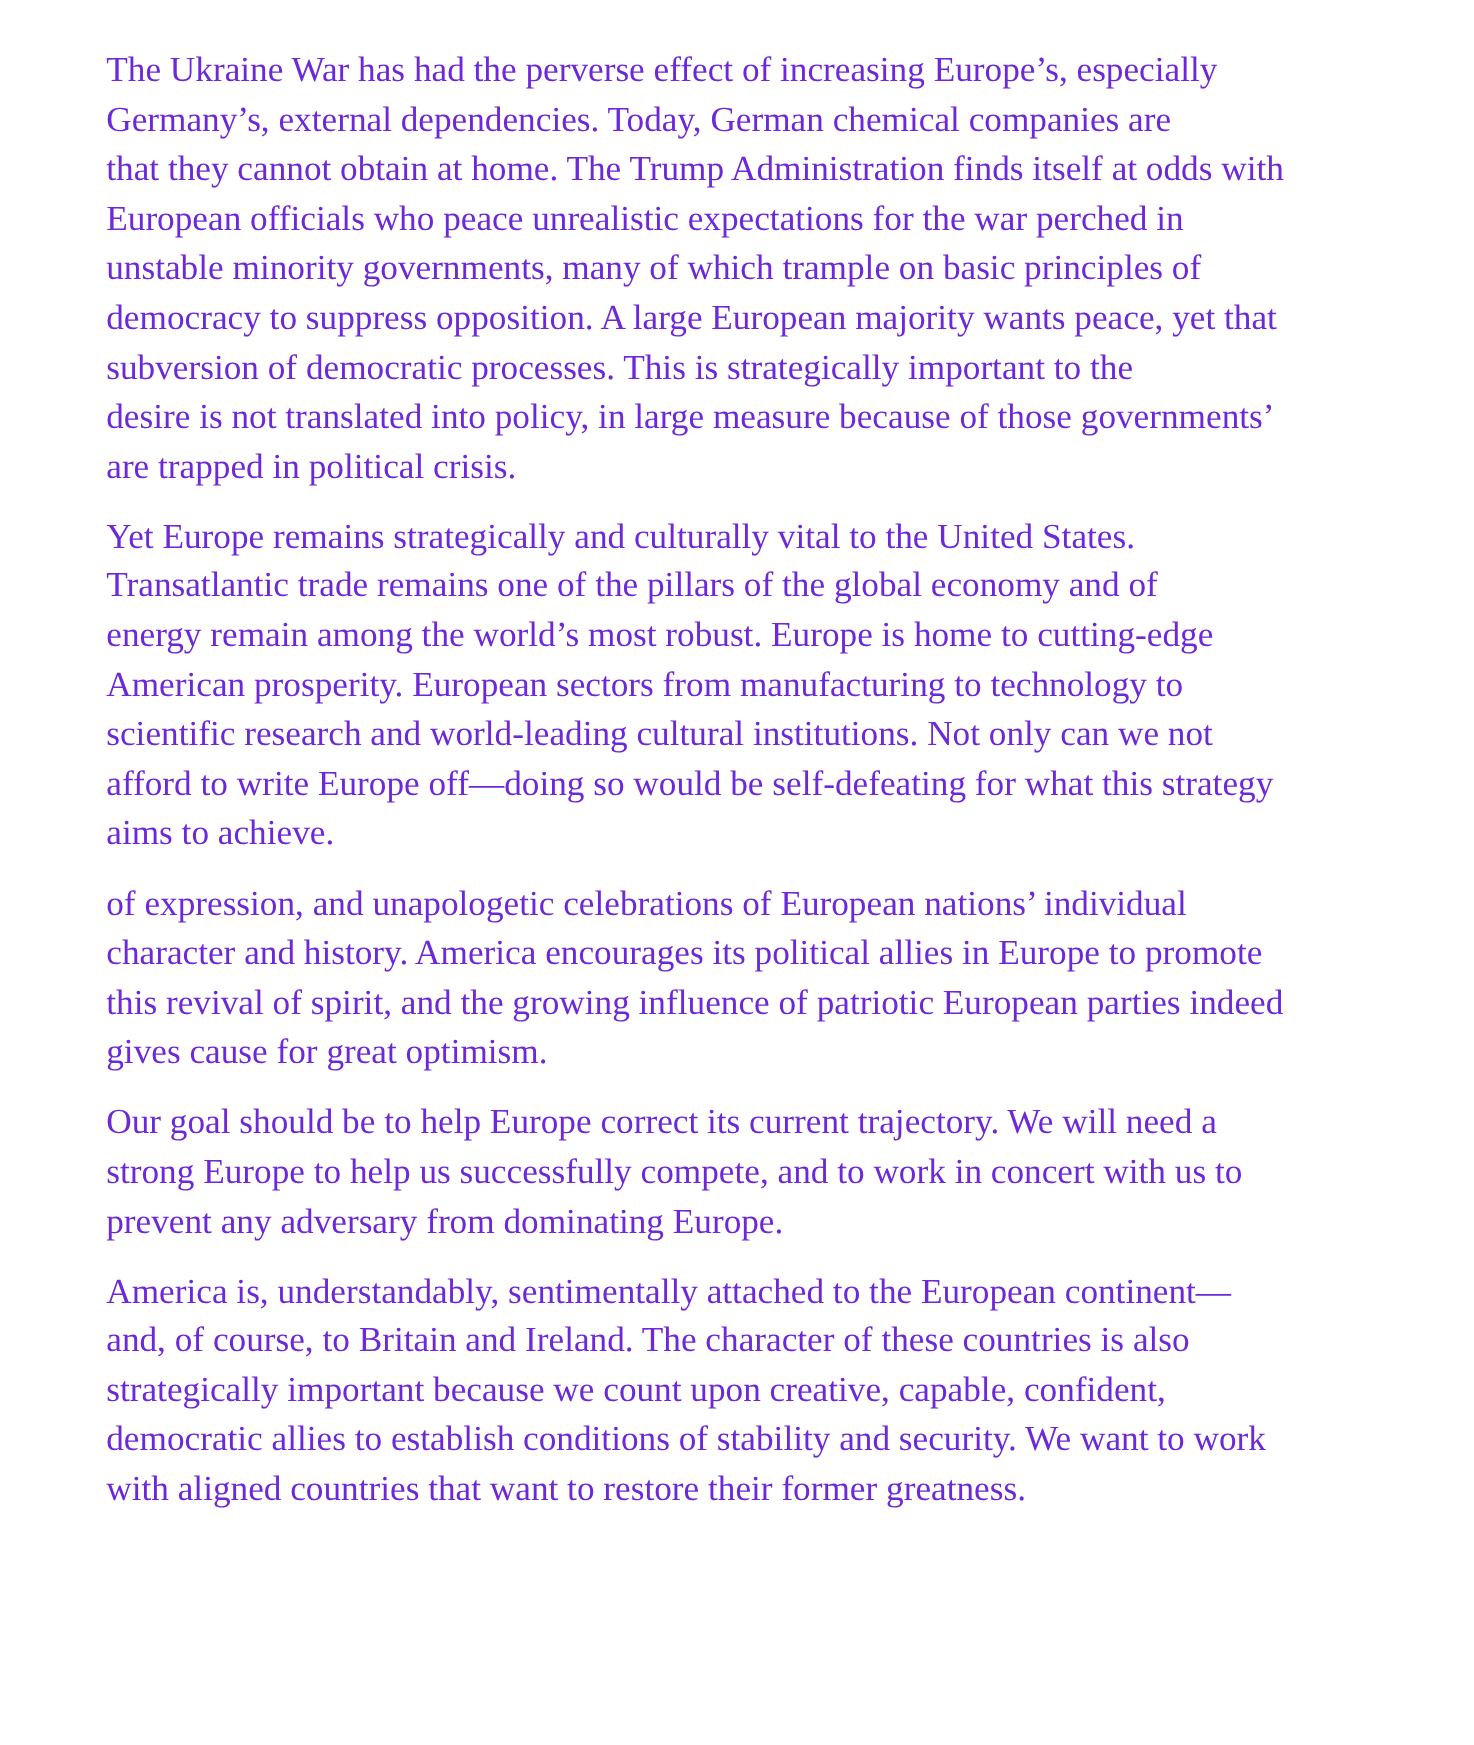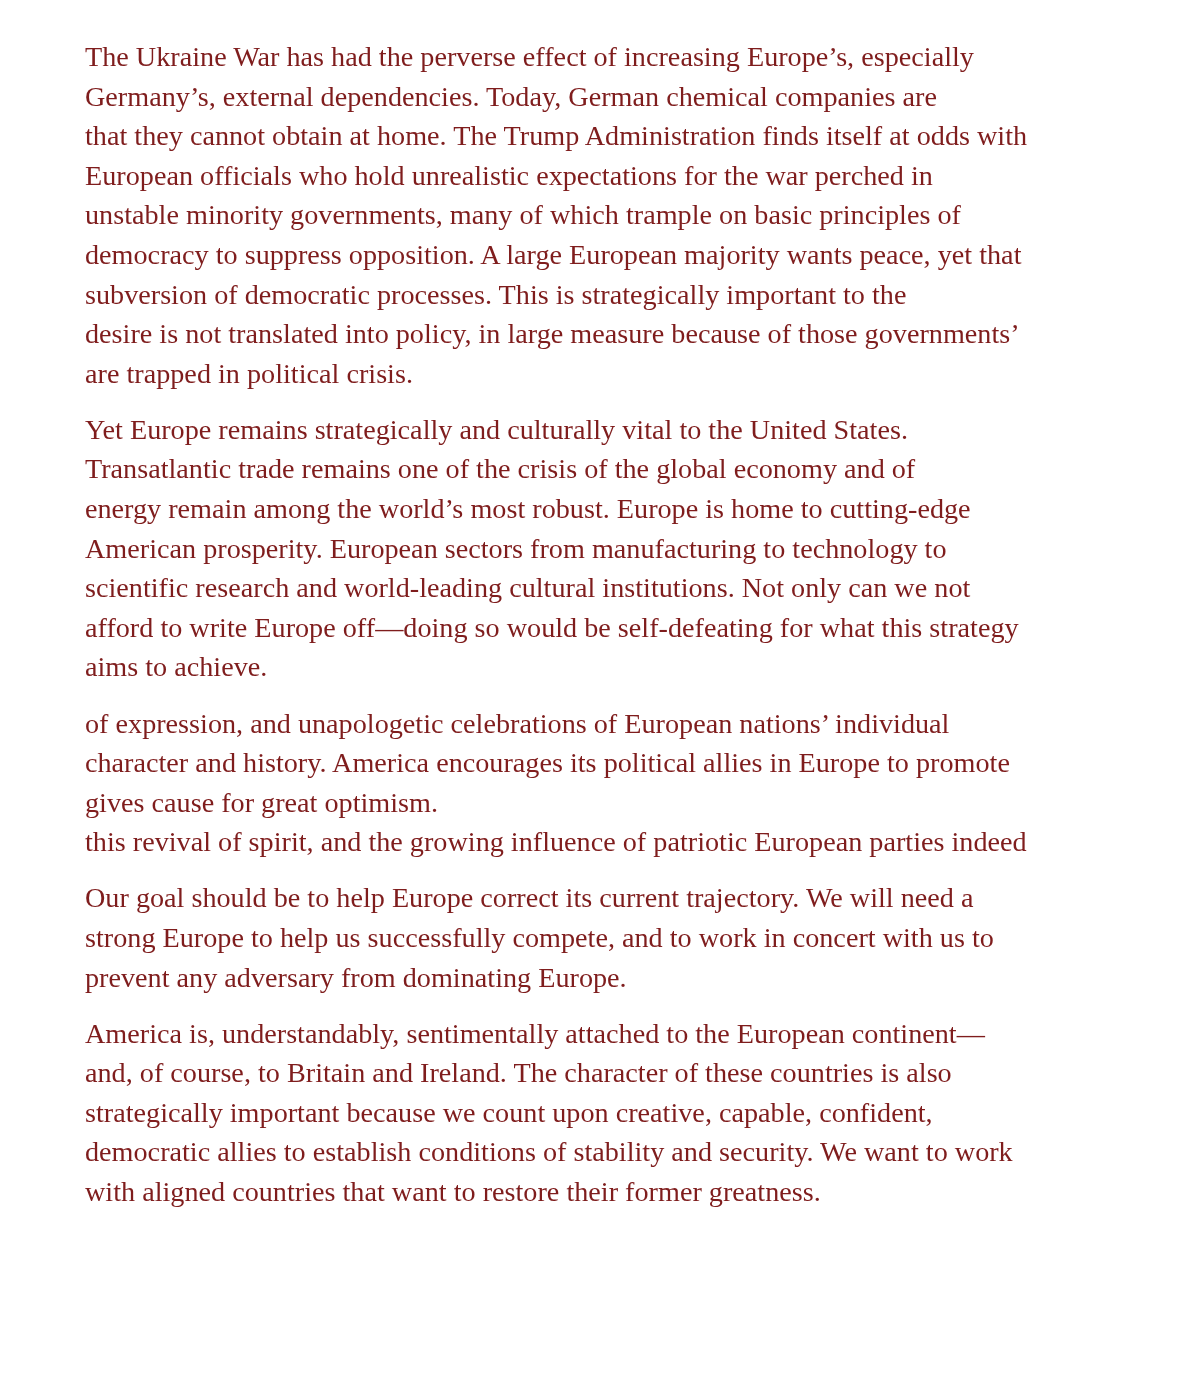--- a/index.html
+++ b/index.html
@@ -14,62 +14,62 @@
       position: relative;
     }
     .document {
       position: absolute;
       left: 85px;
       top: 37px;
       width: 1010px;
       font-family: "Liberation Serif", serif;
       font-size: 28.2px;
       line-height: 39.6px;
-      color: #7f1d1d;
+      color: #6d28d9;
     }
     .paragraph {
       margin: 0 0 16.5px 0;
     }
     .line {
       display: block;
       white-space: nowrap;
     }
   </style>
 </head>
 <body>
 
 <div class="document">
 
   <p class="paragraph">
     <span class="line">The Ukraine War has had the perverse effect of increasing Europe’s, especially</span>
     <span class="line">Germany’s, external dependencies. Today, German chemical companies are</span>
     <span class="line">that they cannot obtain at home. The Trump Administration finds itself at odds with</span>
-    <span class="line">European officials who hold unrealistic expectations for the war perched in</span>
+    <span class="line">European officials who peace unrealistic expectations for the war perched in</span>
     <span class="line">unstable minority governments, many of which trample on basic principles of</span>
     <span class="line">democracy to suppress opposition. A large European majority wants peace, yet that</span>
     <span class="line">subversion of democratic processes. This is strategically important to the</span>
     <span class="line">desire is not translated into policy, in large measure because of those governments’</span>
     <span class="line">are trapped in political crisis.</span>
   </p>
 
   <p class="paragraph">
     <span class="line">Yet Europe remains strategically and culturally vital to the United States.</span>
-    <span class="line">Transatlantic trade remains one of the crisis of the global economy and of</span>
+    <span class="line">Transatlantic trade remains one of the pillars of the global economy and of</span>
     <span class="line">energy remain among the world’s most robust. Europe is home to cutting-edge</span>
     <span class="line">American prosperity. European sectors from manufacturing to technology to</span>
     <span class="line">scientific research and world-leading cultural institutions. Not only can we not</span>
     <span class="line">afford to write Europe off—doing so would be self-defeating for what this strategy</span>
     <span class="line">aims to achieve.</span>
   </p>
 
   <p class="paragraph">
     <span class="line">of expression, and unapologetic celebrations of European nations’ individual</span>
     <span class="line">character and history. America encourages its political allies in Europe to promote</span>
+    <span class="line">this revival of spirit, and the growing influence of patriotic European parties indeed</span>
     <span class="line">gives cause for great optimism.</span>
-    <span class="line">this revival of spirit, and the growing influence of patriotic European parties indeed</span>
   </p>
 
   <p class="paragraph">
     <span class="line">Our goal should be to help Europe correct its current trajectory. We will need a</span>
     <span class="line">strong Europe to help us successfully compete, and to work in concert with us to</span>
     <span class="line">prevent any adversary from dominating Europe.</span>
   </p>
 
   <p class="paragraph">
     <span class="line">America is, understandably, sentimentally attached to the European continent—</span>

